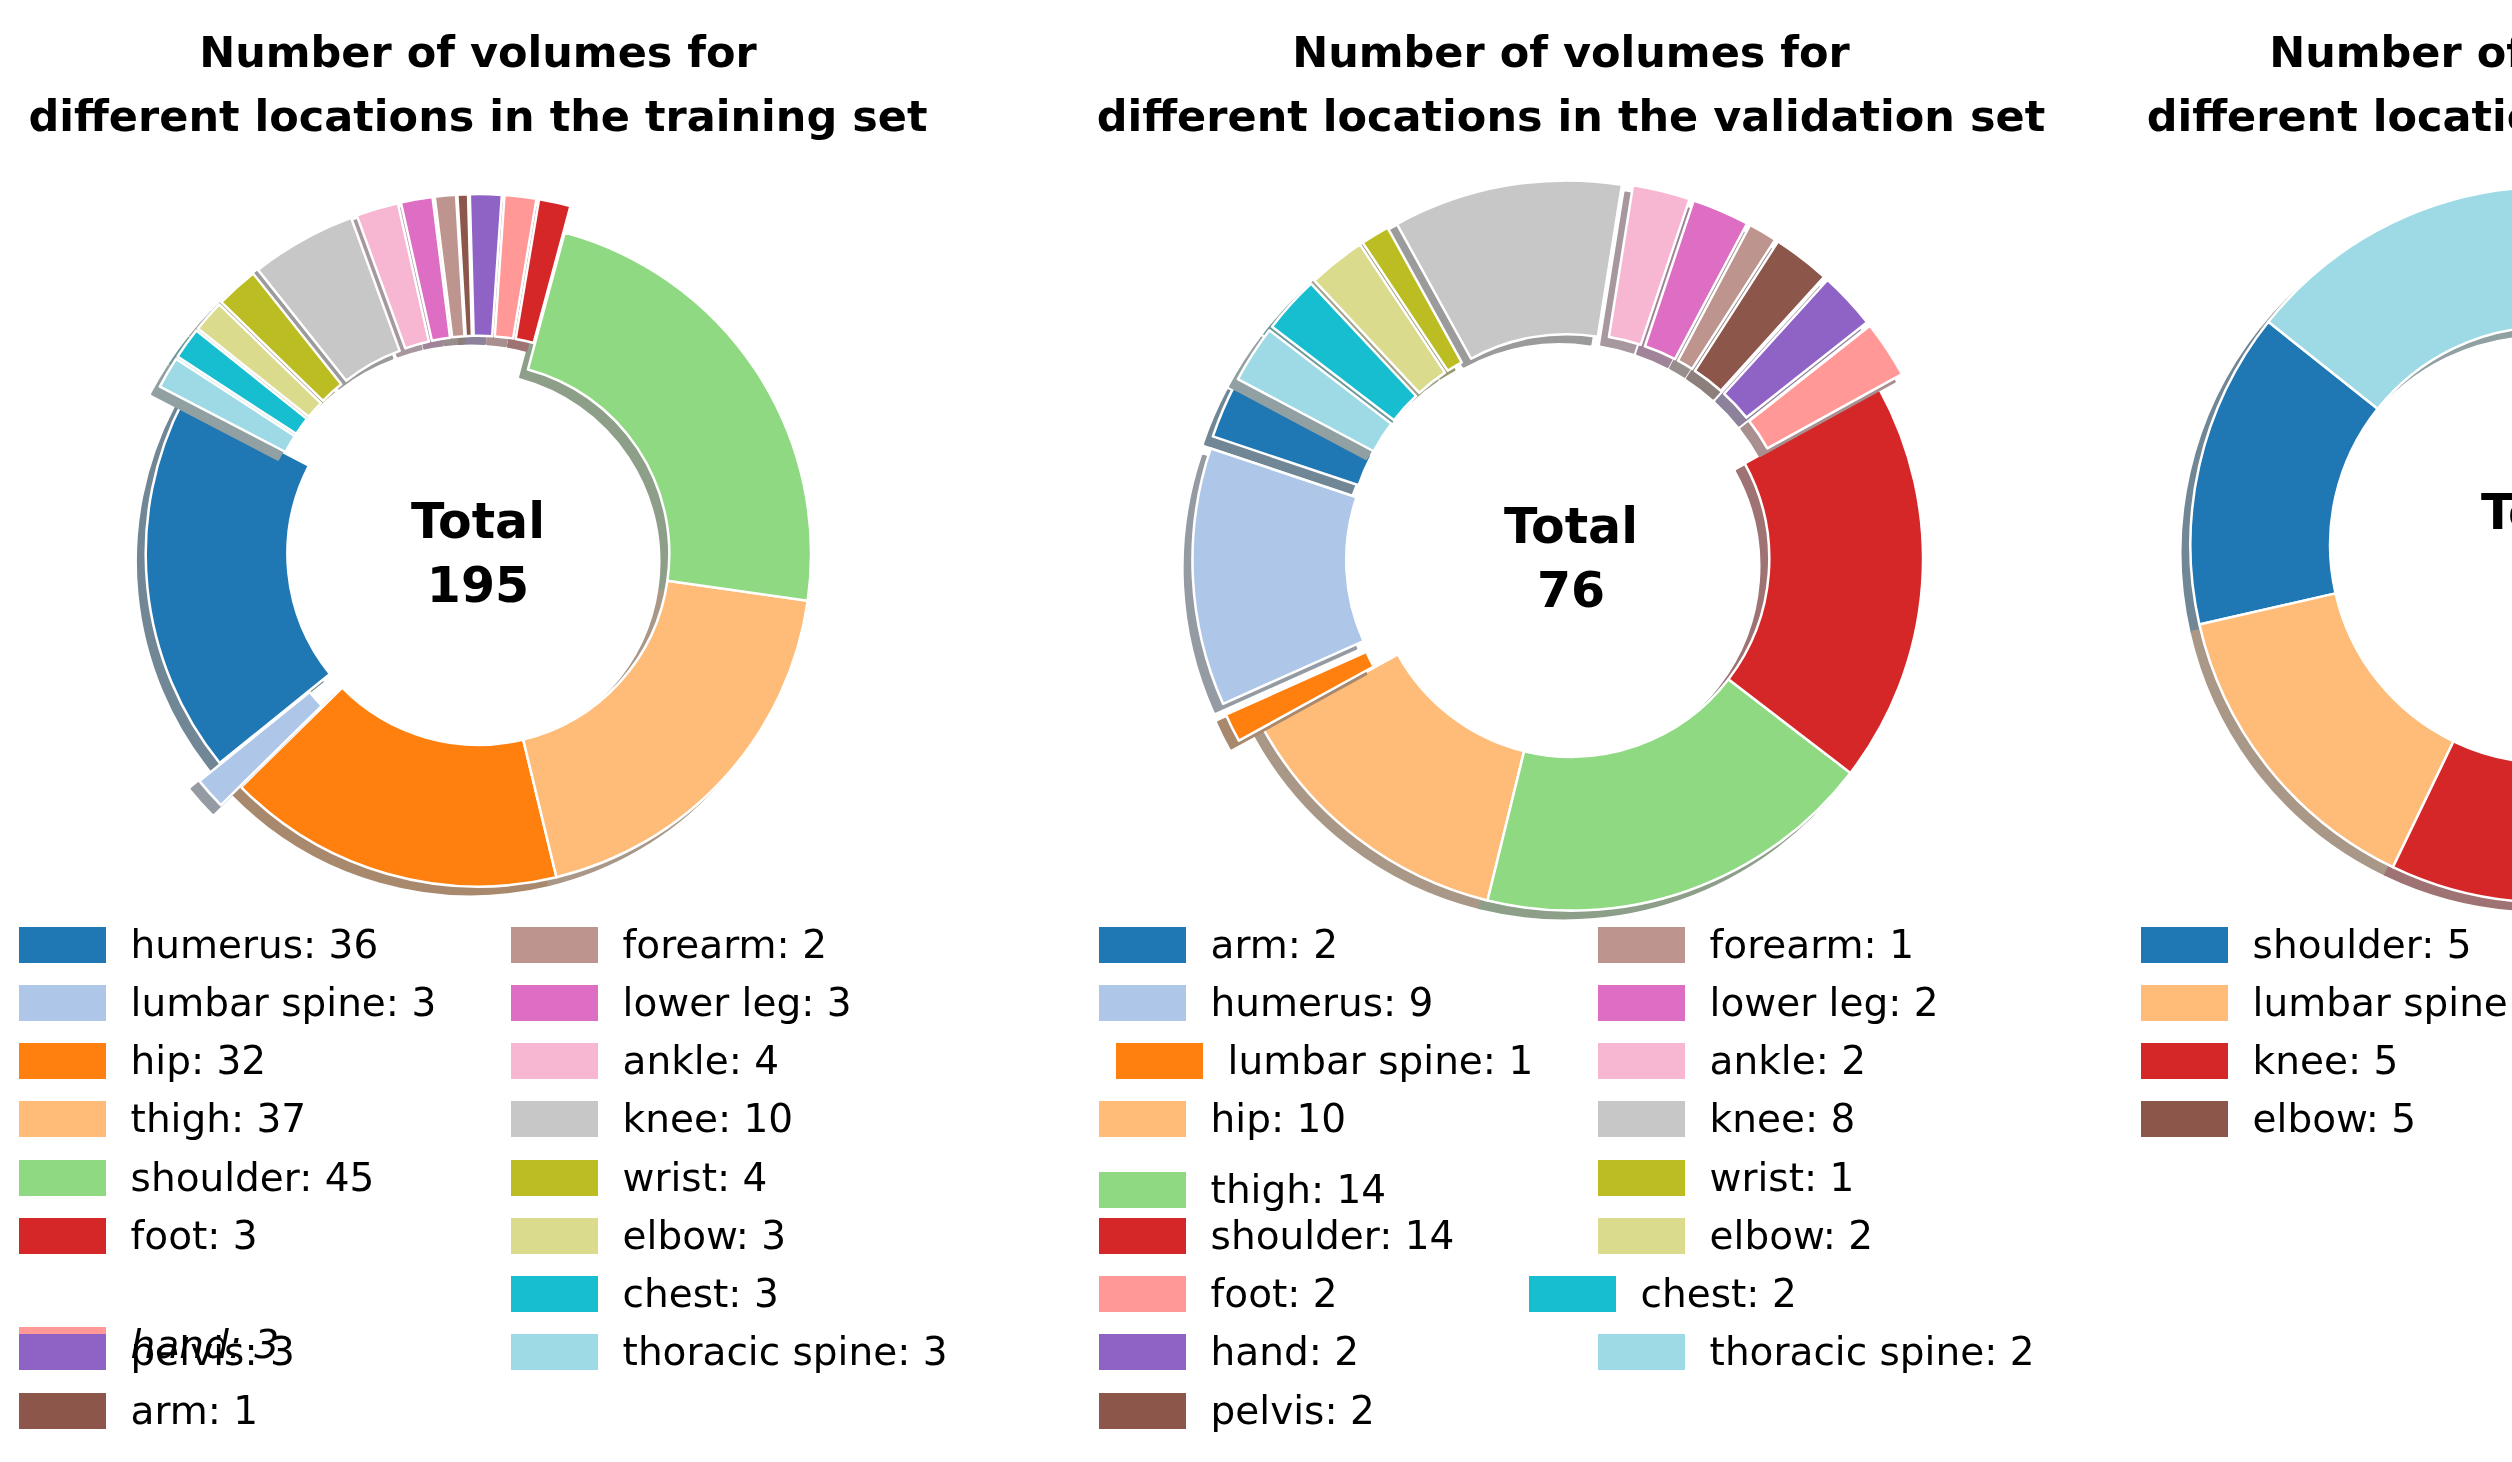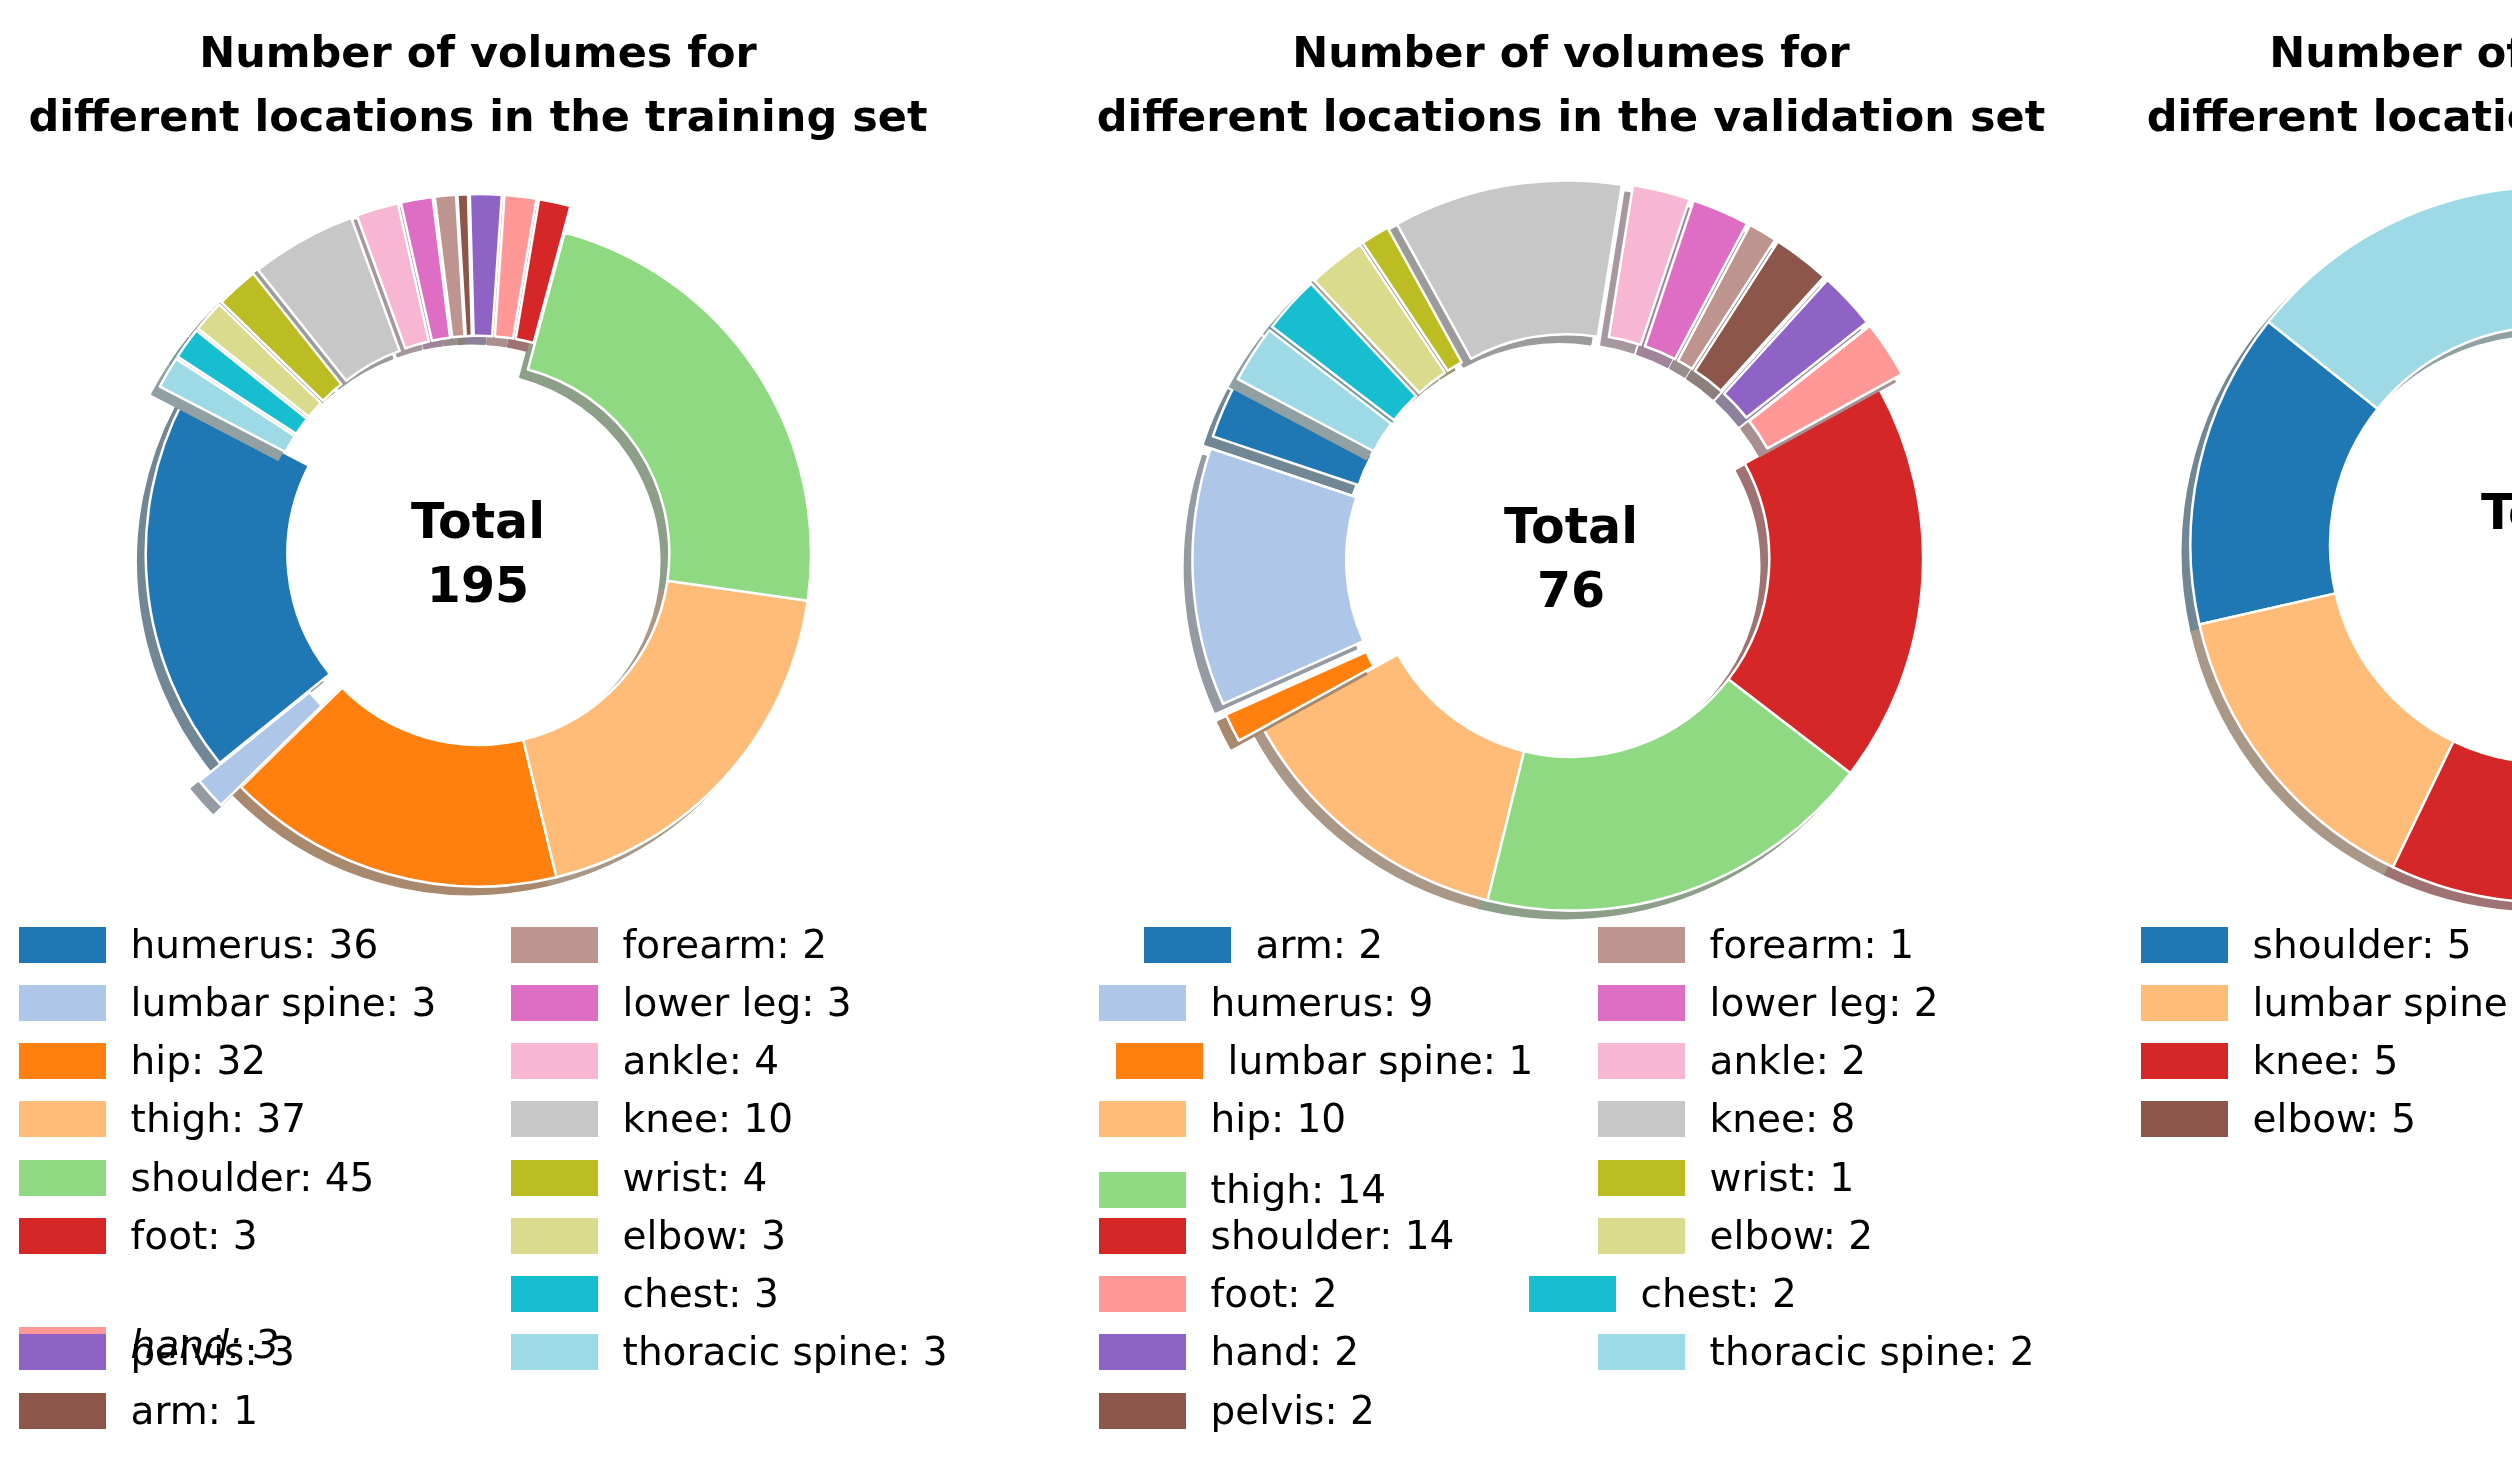--- a/index.html
+++ b/index.html
@@ -199,21 +199,21 @@
         <span class="lg-txt">elbow: 3</span>
       </div>
       <div class="legend-item" style="left: 511px; top: 1274px;">
         <span class="sw" style="background: rgb(23, 190, 207);"></span>
         <span class="lg-txt">chest: 3</span>
       </div>
       <div class="legend-item" style="left: 511px; top: 1332px;">
         <span class="sw" style="background: rgb(158, 218, 229);"></span>
         <span class="lg-txt">thoracic spine: 3</span>
       </div>
-      <div class="legend-item" style="left: 1144px; top: 925px;">
+      <div class="legend-item" style="left: 1099px; top: 925px;">
         <span class="sw" style="background: rgb(31, 119, 180);"></span>
         <span class="lg-txt">arm: 2</span>
       </div>
       <div class="legend-item" style="left: 1099px; top: 983px;">
         <span class="sw" style="background: rgb(174, 199, 232);"></span>
         <span class="lg-txt">humerus: 9</span>
       </div>
       <div class="legend-item" style="left: 1099px; top: 1041px; padding-left: 17px;">
         <span class="sw" style="background: rgb(255, 128, 14);"></span>
         <span class="lg-txt">lumbar spine: 1</span>

